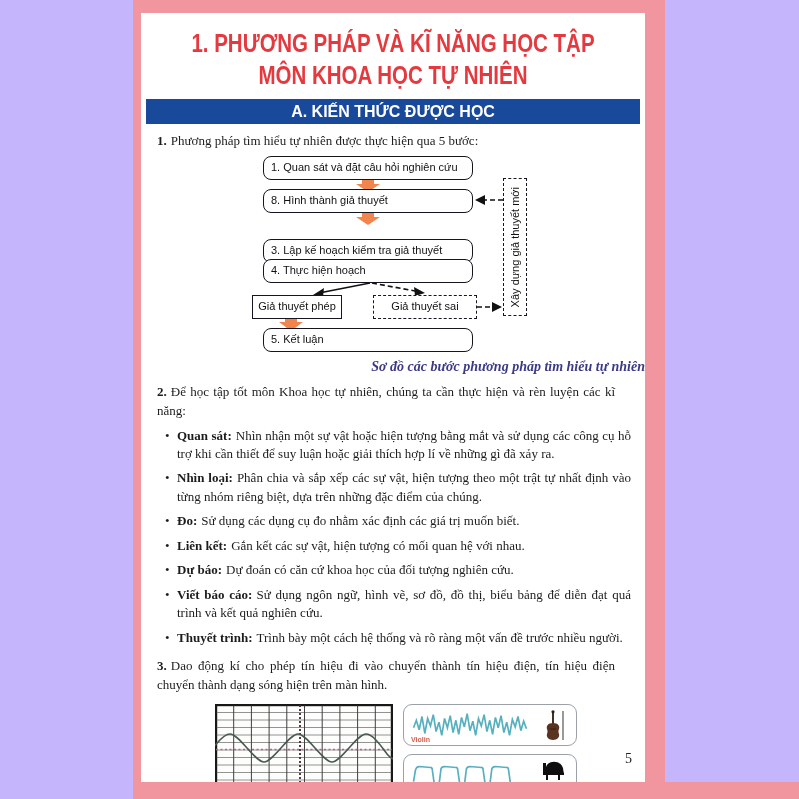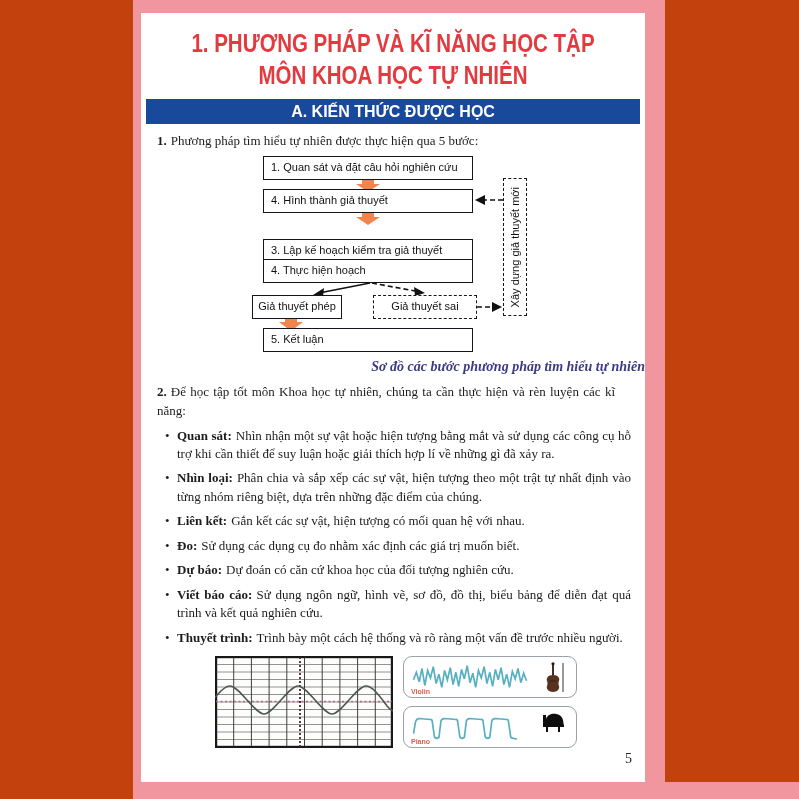--- a/index.html
+++ b/index.html
@@ -1,17 +1,17 @@
 <!DOCTYPE html>
 <html><head>
 <meta charset="utf-8">
 <style>
   * { margin:0; padding:0; box-sizing:border-box; }
   html,body { background:#ffffff; }
-  .stage { position:relative; width:799px; height:799px; background:#c2410c; overflow:hidden;
+  .stage { position:relative; width:799px; height:799px; background:#c4b5fd; overflow:hidden;
            font-family:"Liberation Serif", serif; color:#1c1c1c; }
 
   
   .band { position:absolute; background:#f1959e; }
   .band-top    { left:133px; top:0;     width:532px; height:13px; }
   .band-left   { left:133px; top:0;     width:8px;   height:799px; }
   .band-right  { left:645px; top:0;     width:20px;  height:782px; }
   .band-bottom { left:133px; top:782px; width:666px; height:17px; }
 
   
@@ -29,21 +29,21 @@
 
   .para { margin:8px 30px 0 16px; font-size:13px; line-height:1.45; text-align:justify; }
   .plabel { font-weight:bold; margin-right:4px; }
 
   
   .flowchart { position:relative; height:196px; margin-top:5px;
                font-family:"Liberation Sans", sans-serif; }
   .flowchart svg.arrows { position:absolute; left:0; top:0; z-index:0; }
   .fbox { position:absolute; z-index:1; background:#ffffff; border:1.5px solid #15151f;
           font-size:11px; color:#111; height:24px; line-height:21px; }
-  .fstep { left:122px; width:210px; padding-left:7px; }
+  .fstep { left:122px; width:210px; padding-left:7px;border-radius:8px; }
   .fresult { text-align:center; }
   .dashedbox { border-style:dashed; }
   .sidebox { position:absolute; z-index:1; left:362px; top:22px; width:24px; height:138px;
              border:1.5px dashed #15151f; background:#ffffff;
              display:flex; align-items:center; justify-content:center; }
   .vtext { writing-mode:vertical-rl; transform:rotate(180deg); font-size:11px;
            color:#111; white-space:nowrap; }
 
   .fig-caption { margin-top:7px; text-align:right; font-weight:bold; font-style:italic;
                  font-size:14px; color:#3c3a85; }
@@ -106,47 +106,50 @@
         <polygon points="284,137 273,131 274,140" fill="#111"></polygon>
 
         <line x1="362" y1="44" x2="343" y2="44" stroke="#111" stroke-width="1.6" stroke-dasharray="5,3"></line>
         <polygon points="334,44 344,39 344,49" fill="#111"></polygon>
 
         <line x1="328" y1="151" x2="352" y2="151" stroke="#111" stroke-width="1.6" stroke-dasharray="5,3"></line>
         <polygon points="361,151 351,146 351,156" fill="#111"></polygon>
       </svg>
 
       <div class="fbox fstep" style="top:0;">1. Quan sát và đặt câu hỏi nghiên cứu</div>
-      <div class="fbox fstep" style="top:33px;">4. Hình thành giả thuyết</div>
+      <div class="fbox fstep" style="top:33px;">8. Hình thành giả thuyết</div>
       <div class="fbox fstep" style="top:83px;">3. Lập kế hoạch kiểm tra giả thuyết</div>
       <div class="fbox fstep" style="top:103px;">4. Thực hiện hoạch</div>
       <div class="fbox fresult" style="left:111px; top:139px; width:90px;">Giả thuyết phép</div>
       <div class="fbox fresult dashedbox" style="left:232px; top:139px; width:104px;">Giả thuyết sai</div>
       <div class="fbox fstep" style="top:172px;">5. Kết luận</div>
       <div class="sidebox">
         <span class="vtext">Xây dựng giả thuyết mới</span>
       </div>
     </div>
 
     <div class="fig-caption">Sơ đồ các bước phương pháp tìm hiểu tự nhiên</div>
 
     <p class="para">
       <span class="plabel">2.</span><span>Để học tập tốt môn Khoa học tự nhiên, chúng ta cần thực hiện và rèn luyện các kĩ năng:</span>
     </p>
 
     <ul class="skills">
       <li><span class="term">Quan sát:</span><span>Nhìn nhận một sự vật hoặc hiện tượng bằng mắt và sử dụng các công cụ hỗ trợ khi cần thiết để suy luận hoặc giải thích hợp lí về những gì đã xảy ra.</span></li>
       <li><span class="term">Nhìn loại:</span><span>Phân chia và sắp xếp các sự vật, hiện tượng theo một trật tự nhất định vào từng nhóm riêng biệt, dựa trên những đặc điểm của chúng.</span></li>
+      <li><span class="term">Đo:</span><span>Sử dụng các dụng cụ đo nhằm xác định các giá trị muốn biết.</span></li>
       <li><span class="term">Liên kết:</span><span>Gắn kết các sự vật, hiện tượng có mối quan hệ với nhau.</span></li>
-      <li><span class="term">Đo:</span><span>Sử dụng các dụng cụ đo nhằm xác định các giá trị muốn biết.</span></li>
       <li><span class="term">Dự báo:</span><span>Dự đoán có căn cứ khoa học của đối tượng nghiên cứu.</span></li>
       <li><span class="term">Viết báo cáo:</span><span>Sử dụng ngôn ngữ, hình vẽ, sơ đồ, đồ thị, biểu bảng để diễn đạt quá trình và kết quả nghiên cứu.</span></li>
       <li><span class="term">Thuyết trình:</span><span>Trình bày một cách hệ thống và rõ ràng một vấn đề trước nhiều người.</span></li>
     </ul>
 
+    <p class="para" style="margin-top:10px;">
+      <span class="plabel">3.</span><span>Dao động kí cho phép tín hiệu đi vào chuyển thành tín hiệu điện, tín hiệu điện chuyển thành dạng sóng hiện trên màn hình.</span>
+    </p>
 
     <div class="figure">
 
       <svg class="scope" width="178" height="92" viewBox="0 0 178 92">
         <rect x="1" y="1" width="176" height="90" fill="#fdfdfc" stroke="#181818" stroke-width="2.4"></rect>
         <g stroke="#2a2a2a" stroke-width="0.9">
           <line x1="18.7" y1="1" x2="18.7" y2="91"></line>
             <line x1="36.4" y1="1" x2="36.4" y2="91"></line>
           <line x1="54.1" y1="1" x2="54.1" y2="91"></line>
             <line x1="71.8" y1="1" x2="71.8" y2="91"></line>

